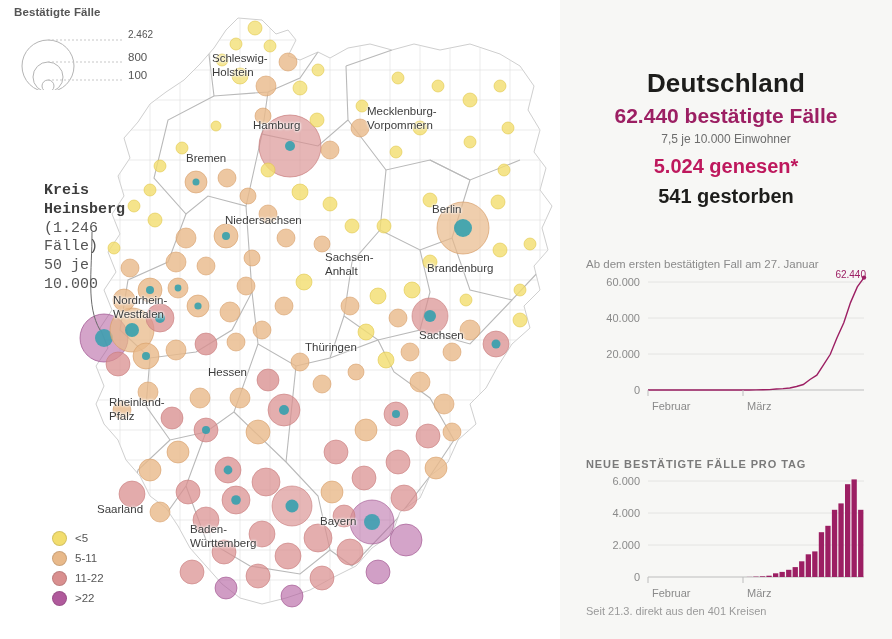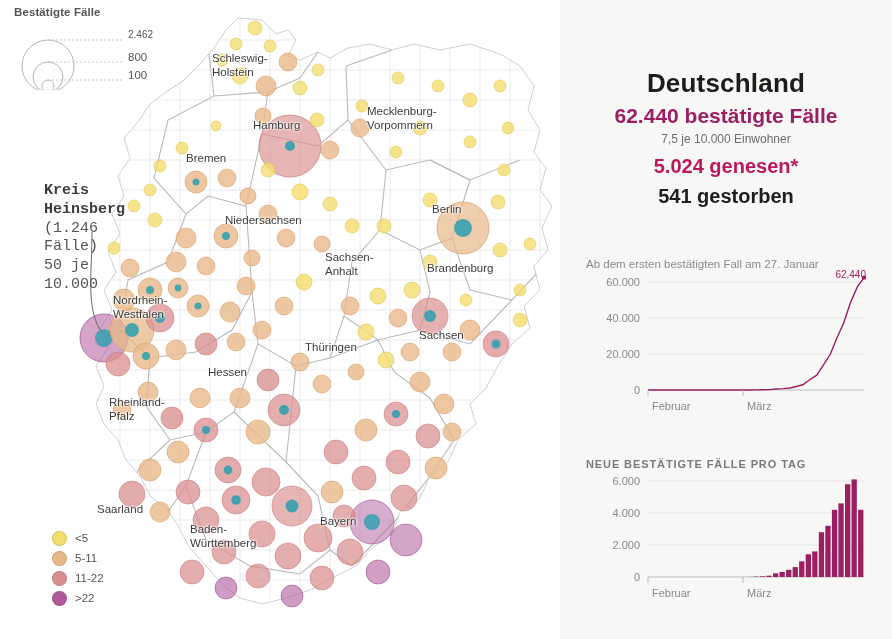--- a/index.html
+++ b/index.html
@@ -422,15 +422,16 @@
         <rect x="245.9" y="36.8" width="5.3" height="67.2" fill="#9c1f63"></rect>
         <rect x="252.4" y="30.4" width="5.3" height="73.6" fill="#9c1f63"></rect>
         <rect x="259.0" y="11.2" width="5.3" height="92.8" fill="#9c1f63"></rect>
         <rect x="265.5" y="6.4" width="5.3" height="97.6" fill="#9c1f63"></rect>
         <rect x="272.1" y="36.8" width="5.3" height="67.2" fill="#9c1f63"></rect>
         <line x1="62" x2="62" y1="104" y2="110" stroke="#bdbdbd" stroke-width="1"></line>
         <line x1="157" x2="157" y1="104" y2="110" stroke="#bdbdbd" stroke-width="1"></line>
         <text x="66" y="124" class="axlab">Februar</text>
         <text x="161" y="124" class="axlab">März</text>
       </svg>
+    <div class="chart-foot">Seit 21.3. direkt aus den 401 Kreisen</div>
   </div>
 
 </div>
 
 </body></html>

